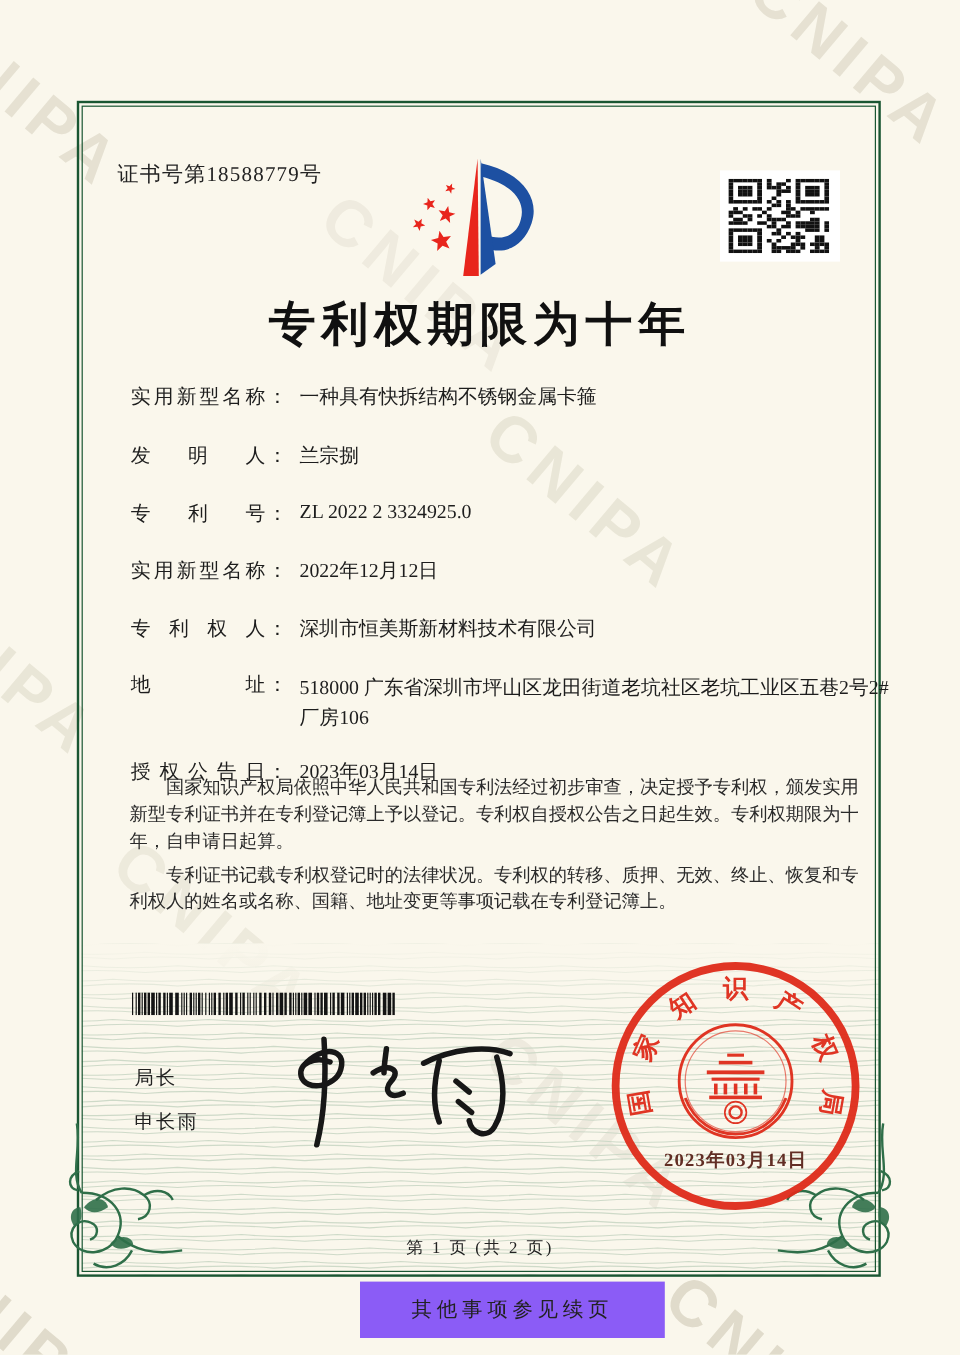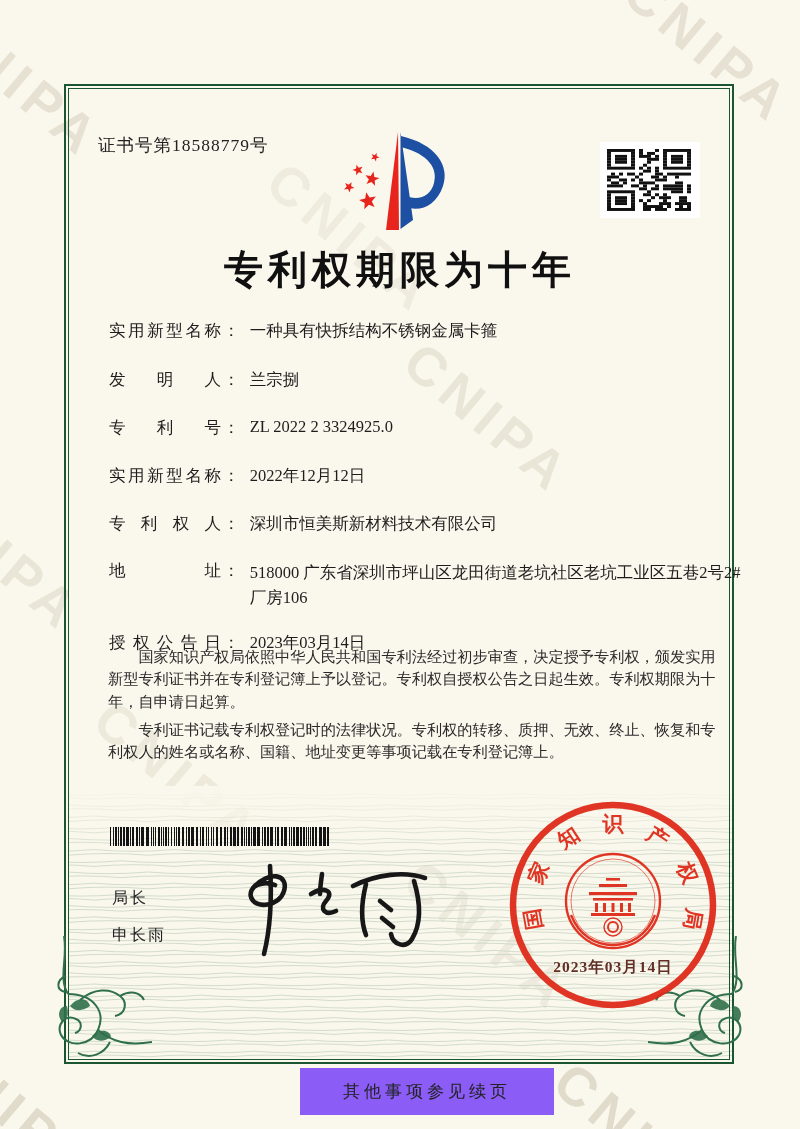--- a/index.html
+++ b/index.html
@@ -542,17 +542,18 @@
     <text id="seal-date" x="110" y="177" text-anchor="middle" font-size="15.5" font-weight="600" fill="#5a241b" letter-spacing="1">2023年03月14日</text>
   <text x="30.230572006011144" y="124.06550239102135" text-anchor="middle" dominant-baseline="central" font-size="21" font-weight="700" fill="#df2b1a" transform="rotate(-100 30.230572006011144 124.06550239102135)">国</text>
       <text x="35.62449534269781" y="77.91753895082827" text-anchor="middle" dominant-baseline="central" font-size="21" font-weight="700" fill="#df2b1a" transform="rotate(-66.66666666666666 35.62449534269781 77.91753895082827)">家</text>
       <text x="65.48977277626472" y="42.32548727555215" text-anchor="middle" dominant-baseline="central" font-size="21" font-weight="700" fill="#df2b1a" transform="rotate(-33.33333333333333 65.48977277626472 42.32548727555215)">知</text>
       <text x="110" y="29" text-anchor="middle" dominant-baseline="central" font-size="21" font-weight="700" fill="#df2b1a" transform="rotate(0 110 29)">识</text>
       <text x="154.51022722373528" y="42.32548727555215" text-anchor="middle" dominant-baseline="central" font-size="21" font-weight="700" fill="#df2b1a" transform="rotate(33.33333333333334 154.51022722373528 42.32548727555215)">产</text>
       <text x="184.3755046573022" y="77.9175389508283" text-anchor="middle" dominant-baseline="central" font-size="21" font-weight="700" fill="#df2b1a" transform="rotate(66.66666666666669 184.3755046573022 77.9175389508283)">权</text>
       <text x="189.76942799398887" y="124.06550239102135" text-anchor="middle" dominant-baseline="central" font-size="21" font-weight="700" fill="#df2b1a" transform="rotate(100 189.76942799398887 124.06550239102135)">局</text>
     </svg>
 
+  <div class="pageinfo">第 1 页 (共 2 页)</div>
   <div class="notebox">
     <span>其他事项参见续页</span>
   </div>
 
 </div>
 
 </body></html>

